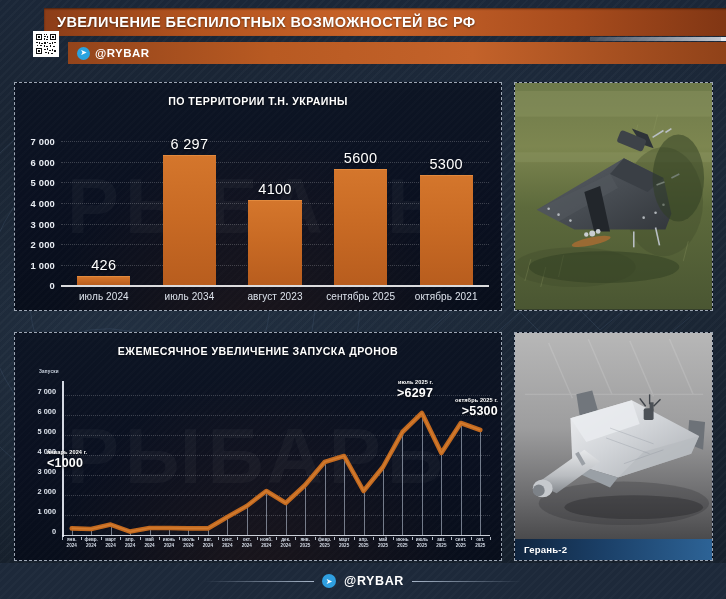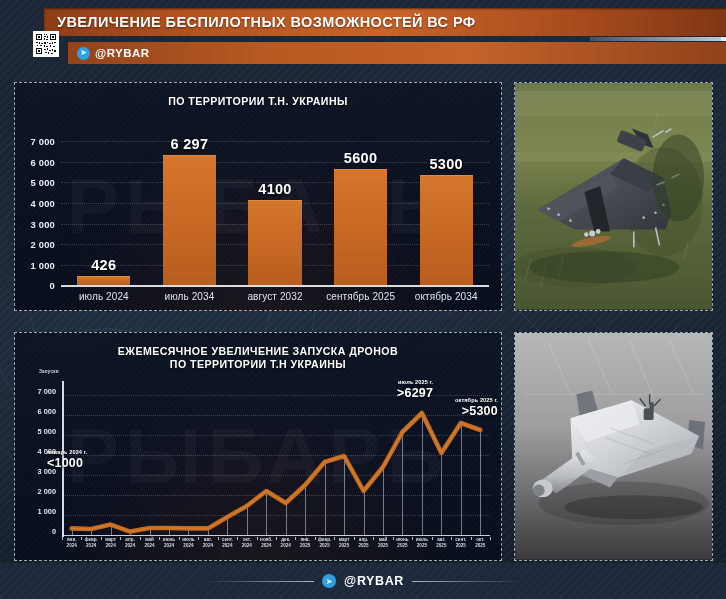--- a/index.html
+++ b/index.html
@@ -94,21 +94,21 @@
     transform:translateY(-50%);white-space:nowrap;letter-spacing:.2px;
   }
   .gridline{position:absolute;left:0;right:0;height:0;border-top:1px dotted rgba(255,255,255,.2);}
   .axis-base{position:absolute;left:0;right:0;bottom:0;height:1.6px;background:rgba(255,255,255,.85);}
   .bar{
     position:absolute;bottom:1.6px;
     background:linear-gradient(180deg,#d4762c 0%,#c86a24 48%,#b85d1e 100%);
     border-top:1px solid #e28a3e;
   }
   .bar-val{
-    position:absolute;color:#fff;font-weight:bold;font-size:14.5px;letter-spacing:.3px;
+    position:absolute;color:#fff;font-weight:normal;font-size:14.5px;letter-spacing:.3px;
     transform:translateX(-50%);text-shadow:0 1px 3px rgba(0,0,0,.8);white-space:nowrap;
   }
   .bc-xlabels{position:absolute;left:46px;top:208px;width:428px;height:18px;}
   .bc-xlabel{
     position:absolute;transform:translateX(-50%);color:#dde3ec;font-size:10px;font-weight:normal;
     white-space:nowrap;letter-spacing:.1px;text-align:center;
   }
 
   
   .lc-plot{position:absolute;left:47px;top:52px;width:428px;height:150px;}
@@ -256,33 +256,32 @@
         <div class="bar" style="left: 187.464px; width: 53.072px; height: 84.5771px;"></div>
         <div class="bar-val" style="left: 214px; top: 39.8229px;">4100</div>
         <div class="bar" style="left: 273.064px; width: 53.072px; height: 115.52px;"></div>
         <div class="bar-val" style="left: 299.6px; top: 8.88px;">5600</div>
         <div class="bar" style="left: 358.664px; width: 53.072px; height: 109.331px;"></div>
         <div class="bar-val" style="left: 385.2px; top: 15.0686px;">5300</div>
       </div>
     <div class="bc-xlabels" id="bc-xlabels">
         <div class="bc-xlabel" style="left: 42.8px;">июль 2024</div>
         <div class="bc-xlabel" style="left: 128.4px;">июль 2034</div>
-        <div class="bc-xlabel" style="left: 214px;">август 2032</div>
+        <div class="bc-xlabel" style="left: 214px;">август 2023</div>
         <div class="bc-xlabel" style="left: 299.6px;">сентябрь 2025</div>
-        <div class="bc-xlabel" style="left: 385.2px;">октябрь 2034</div>
+        <div class="bc-xlabel" style="left: 385.2px;">октябрь 2021</div>
       </div>
   </div>
 
   <div class="panel" id="panel-line">
     <div class="panel-inner-glow"></div>
     <div class="wm">РЫБАРЬ</div>
 
     <div class="chart-title">
       <div>ЕЖЕМЕСЯЧНОЕ УВЕЛИЧЕНИЕ ЗАПУСКА ДРОНОВ</div>
-      <div>ПО ТЕРРИТОРИИ Т.Н УКРАИНЫ</div>
     </div>
 
     <div class="lc-ycap">Запуски</div>
     <div class="lc-ylabels" id="lc-ylabels">
         <div class="lc-ylabel" style="top: 152px;">0</div>
         <div class="lc-ylabel" style="top: 132px;">1 000</div>
         <div class="lc-ylabel" style="top: 112px;">2 000</div>
         <div class="lc-ylabel" style="top: 92px;">3 000</div>
         <div class="lc-ylabel" style="top: 72px;">4 000</div>
         <div class="lc-ylabel" style="top: 52px;">5 000</div>
@@ -508,20 +507,23 @@
             <path d="M136 72 L136 62"></path>
         </g>
         <g opacity="0.4" stroke="#8a9098" stroke-width="0.8" fill="none">
           <path d="M96 96 L140 112 M92 106 L136 122 M110 132 L150 118"></path>
         </g>
       </g>
       <g opacity="0.35" fill="#1e1e20">
           <ellipse cx="120" cy="176" rx="70" ry="12"></ellipse>
         </g>
     </svg>
+    <div class="caption-bar">
+      <span>Герань-2</span>
+    </div>
   </div>
 
   <div class="footer">
     <div class="footer-row">
       <div class="f-line"></div>
       <div class="f-tg">➤</div>
       <div class="f-handle">@RYBAR</div>
       <div class="f-line right"></div>
     </div>
   </div>

